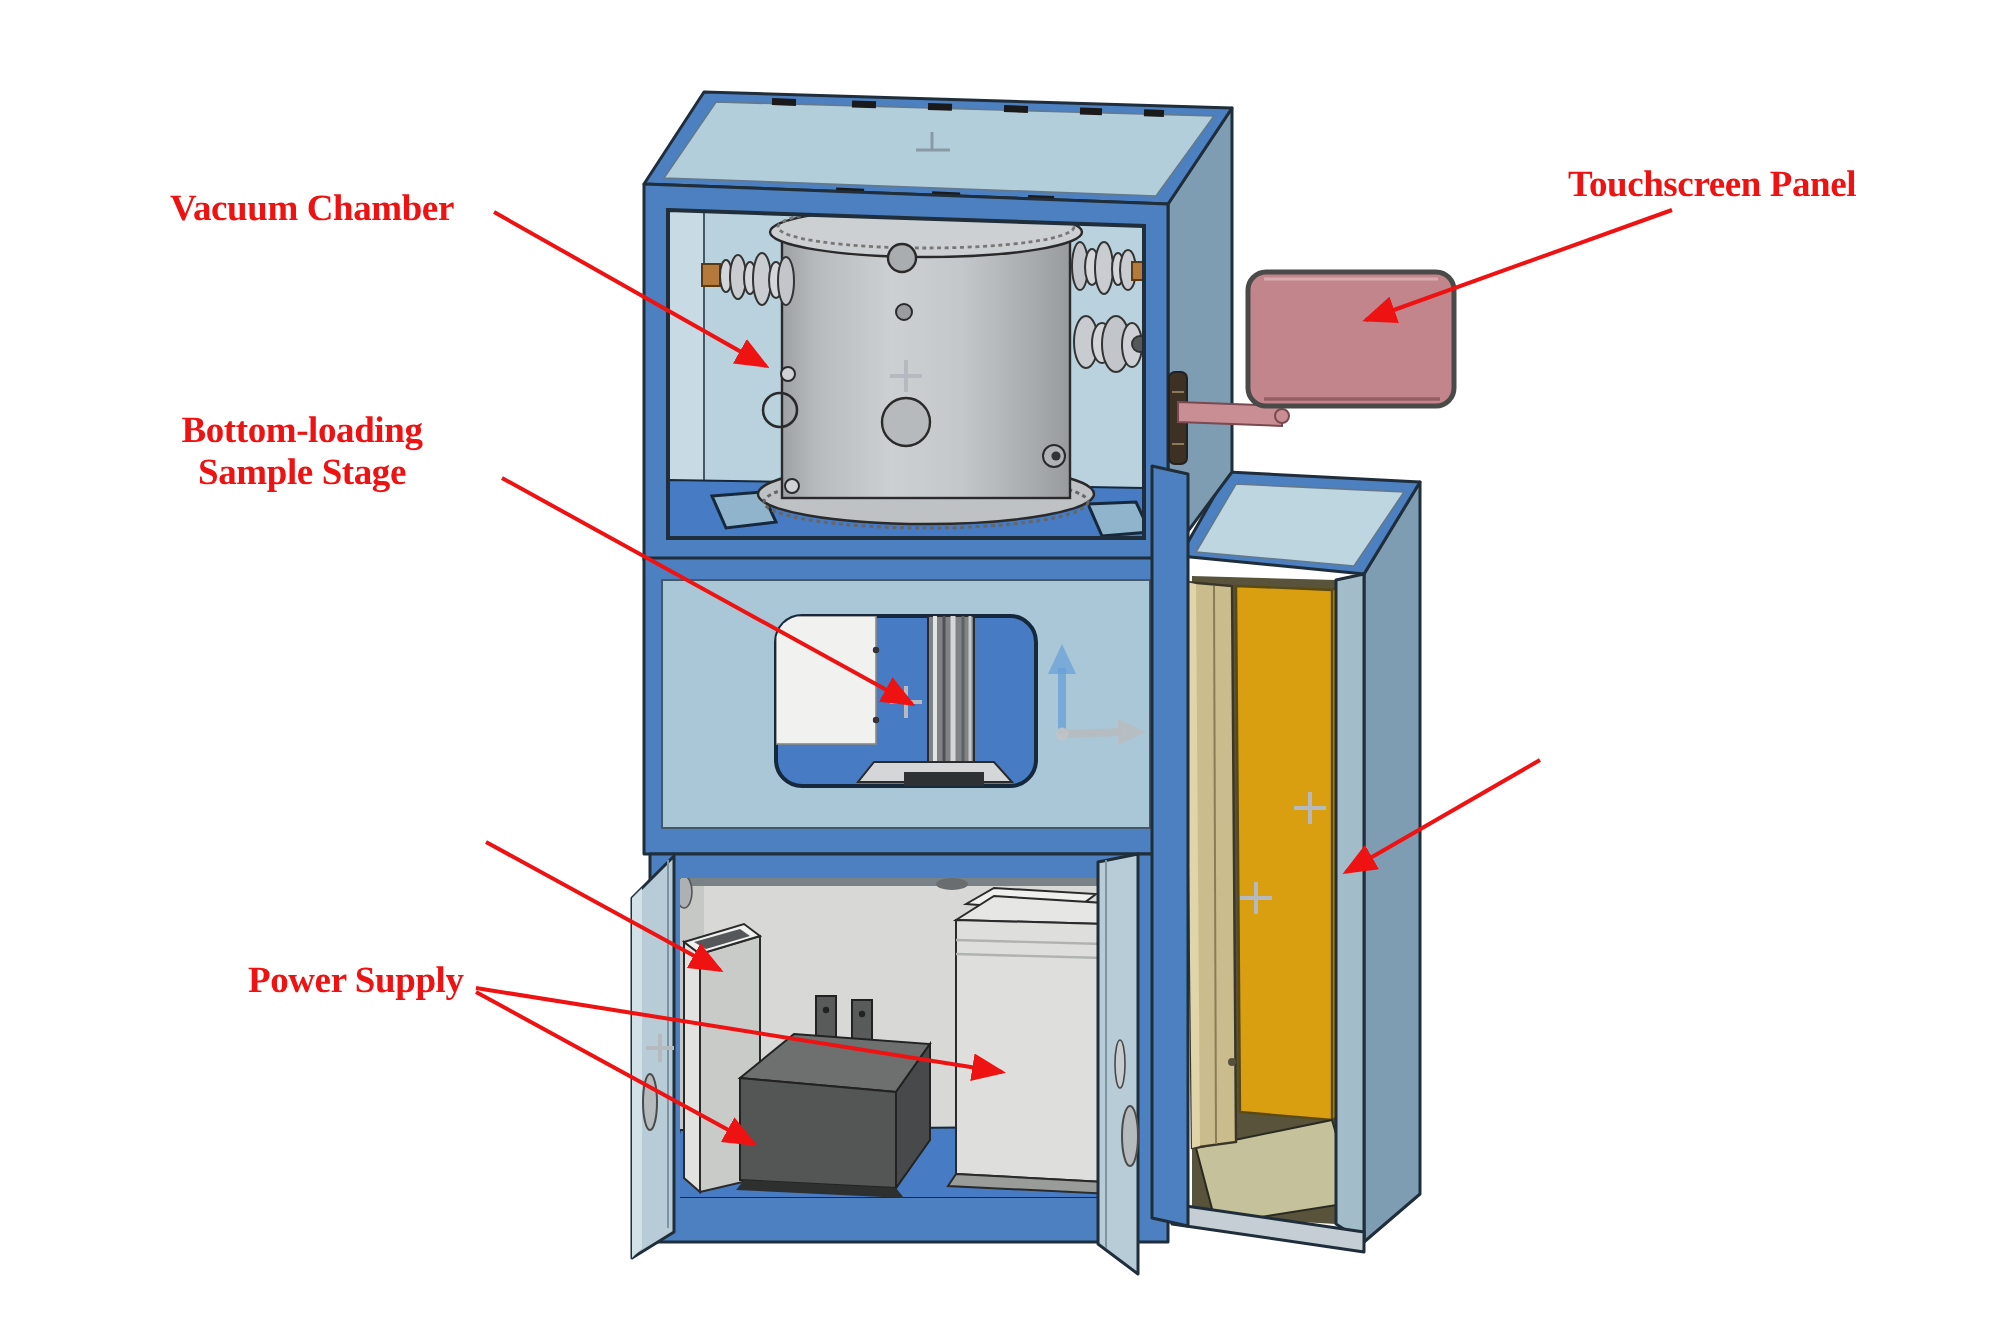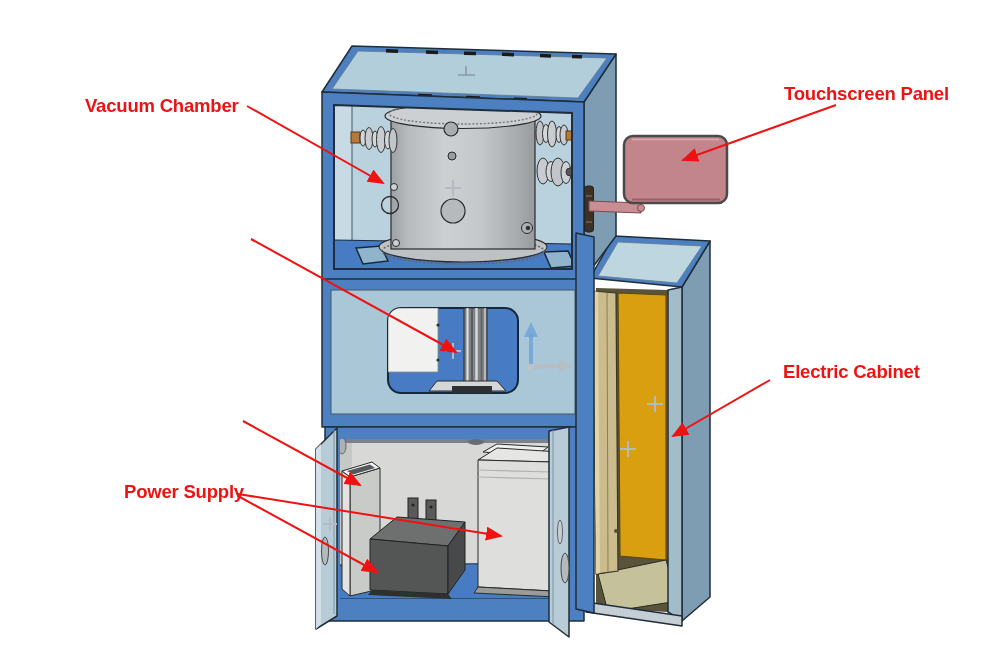--- a/index.html
+++ b/index.html
@@ -1,19 +1,19 @@
 <!DOCTYPE html>
 <html style="--annotation-red: #ee1212; --frame-blue: #4d80c1; --panel-light-blue: #a9c7d7; --top-face-blue: #b3cedb; --side-face-blue-gray: #7e9db2; --interior-blue: #477cc4; --chamber-gray: #c0c3c6; --touchscreen-pink: #c2858c; --electric-panel-yellow: #d99f10; --cabinet-door-tan: #cbbc8e; --power-supply-dark-gray: #545655; --equipment-light-gray: #dedfdd; --door-blue-gray: #b7ccd7; --background: #ffffff;"><head>
 <meta charset="utf-8">
 <style>
   html,body{margin:0;padding:0;background:#fff;}
   .stage{
     position:relative;width:1000px;height:666px;overflow:hidden;
     background:var(--background,#ffffff);
-    font-family:Liberation Sans, sans-serif;
+    font-family:Liberation Serif, serif;
   }
   .stage svg{position:absolute;left:0;top:0;}
   .edge{stroke:#1f2e3a;stroke-width:1.5;stroke-linejoin:round;}
   .frame{fill:var(--frame-blue,#4d80c1);}
   .lpanel{fill:var(--panel-light-blue,#a9c7d7);}
   .tface{fill:var(--top-face-blue,#b3cedb);}
   .sface{fill:var(--side-face-blue-gray,#7e9db2);}
   .iblue{fill:var(--interior-blue,#477cc4);}
   .doorbg{fill:var(--door-blue-gray,#b7ccd7);}
   .arrow{stroke:var(--annotation-red,#ee1212);stroke-width:2;fill:none;}
@@ -263,17 +263,18 @@
     <path class="arrow" marker-end="url(#ah)" d="M770,380 L673,436"></path>
     <path class="arrow" marker-end="url(#ah)" d="M243,421 L360,485"></path>
     <path class="arrow" marker-end="url(#ah)" d="M238,494 L501,536"></path>
     <path class="arrow" marker-end="url(#ah)" d="M238,496 L377,572"></path>
   </g>
 </svg>
 
 <div class="label lbl-vacuum">Vacuum Chamber</div>
 <div class="label lbl-touch">Touchscreen Panel</div>
 <div class="label lbl-bottom">
+  <span>Bottom-loading</span>
+  <span>Sample Stage</span>
 </div>
 <div class="label lbl-power">Power Supply</div>
-<div class="label lbl-electric">Electric Cabinet</div>
 
 </div>
 
 </body></html>

